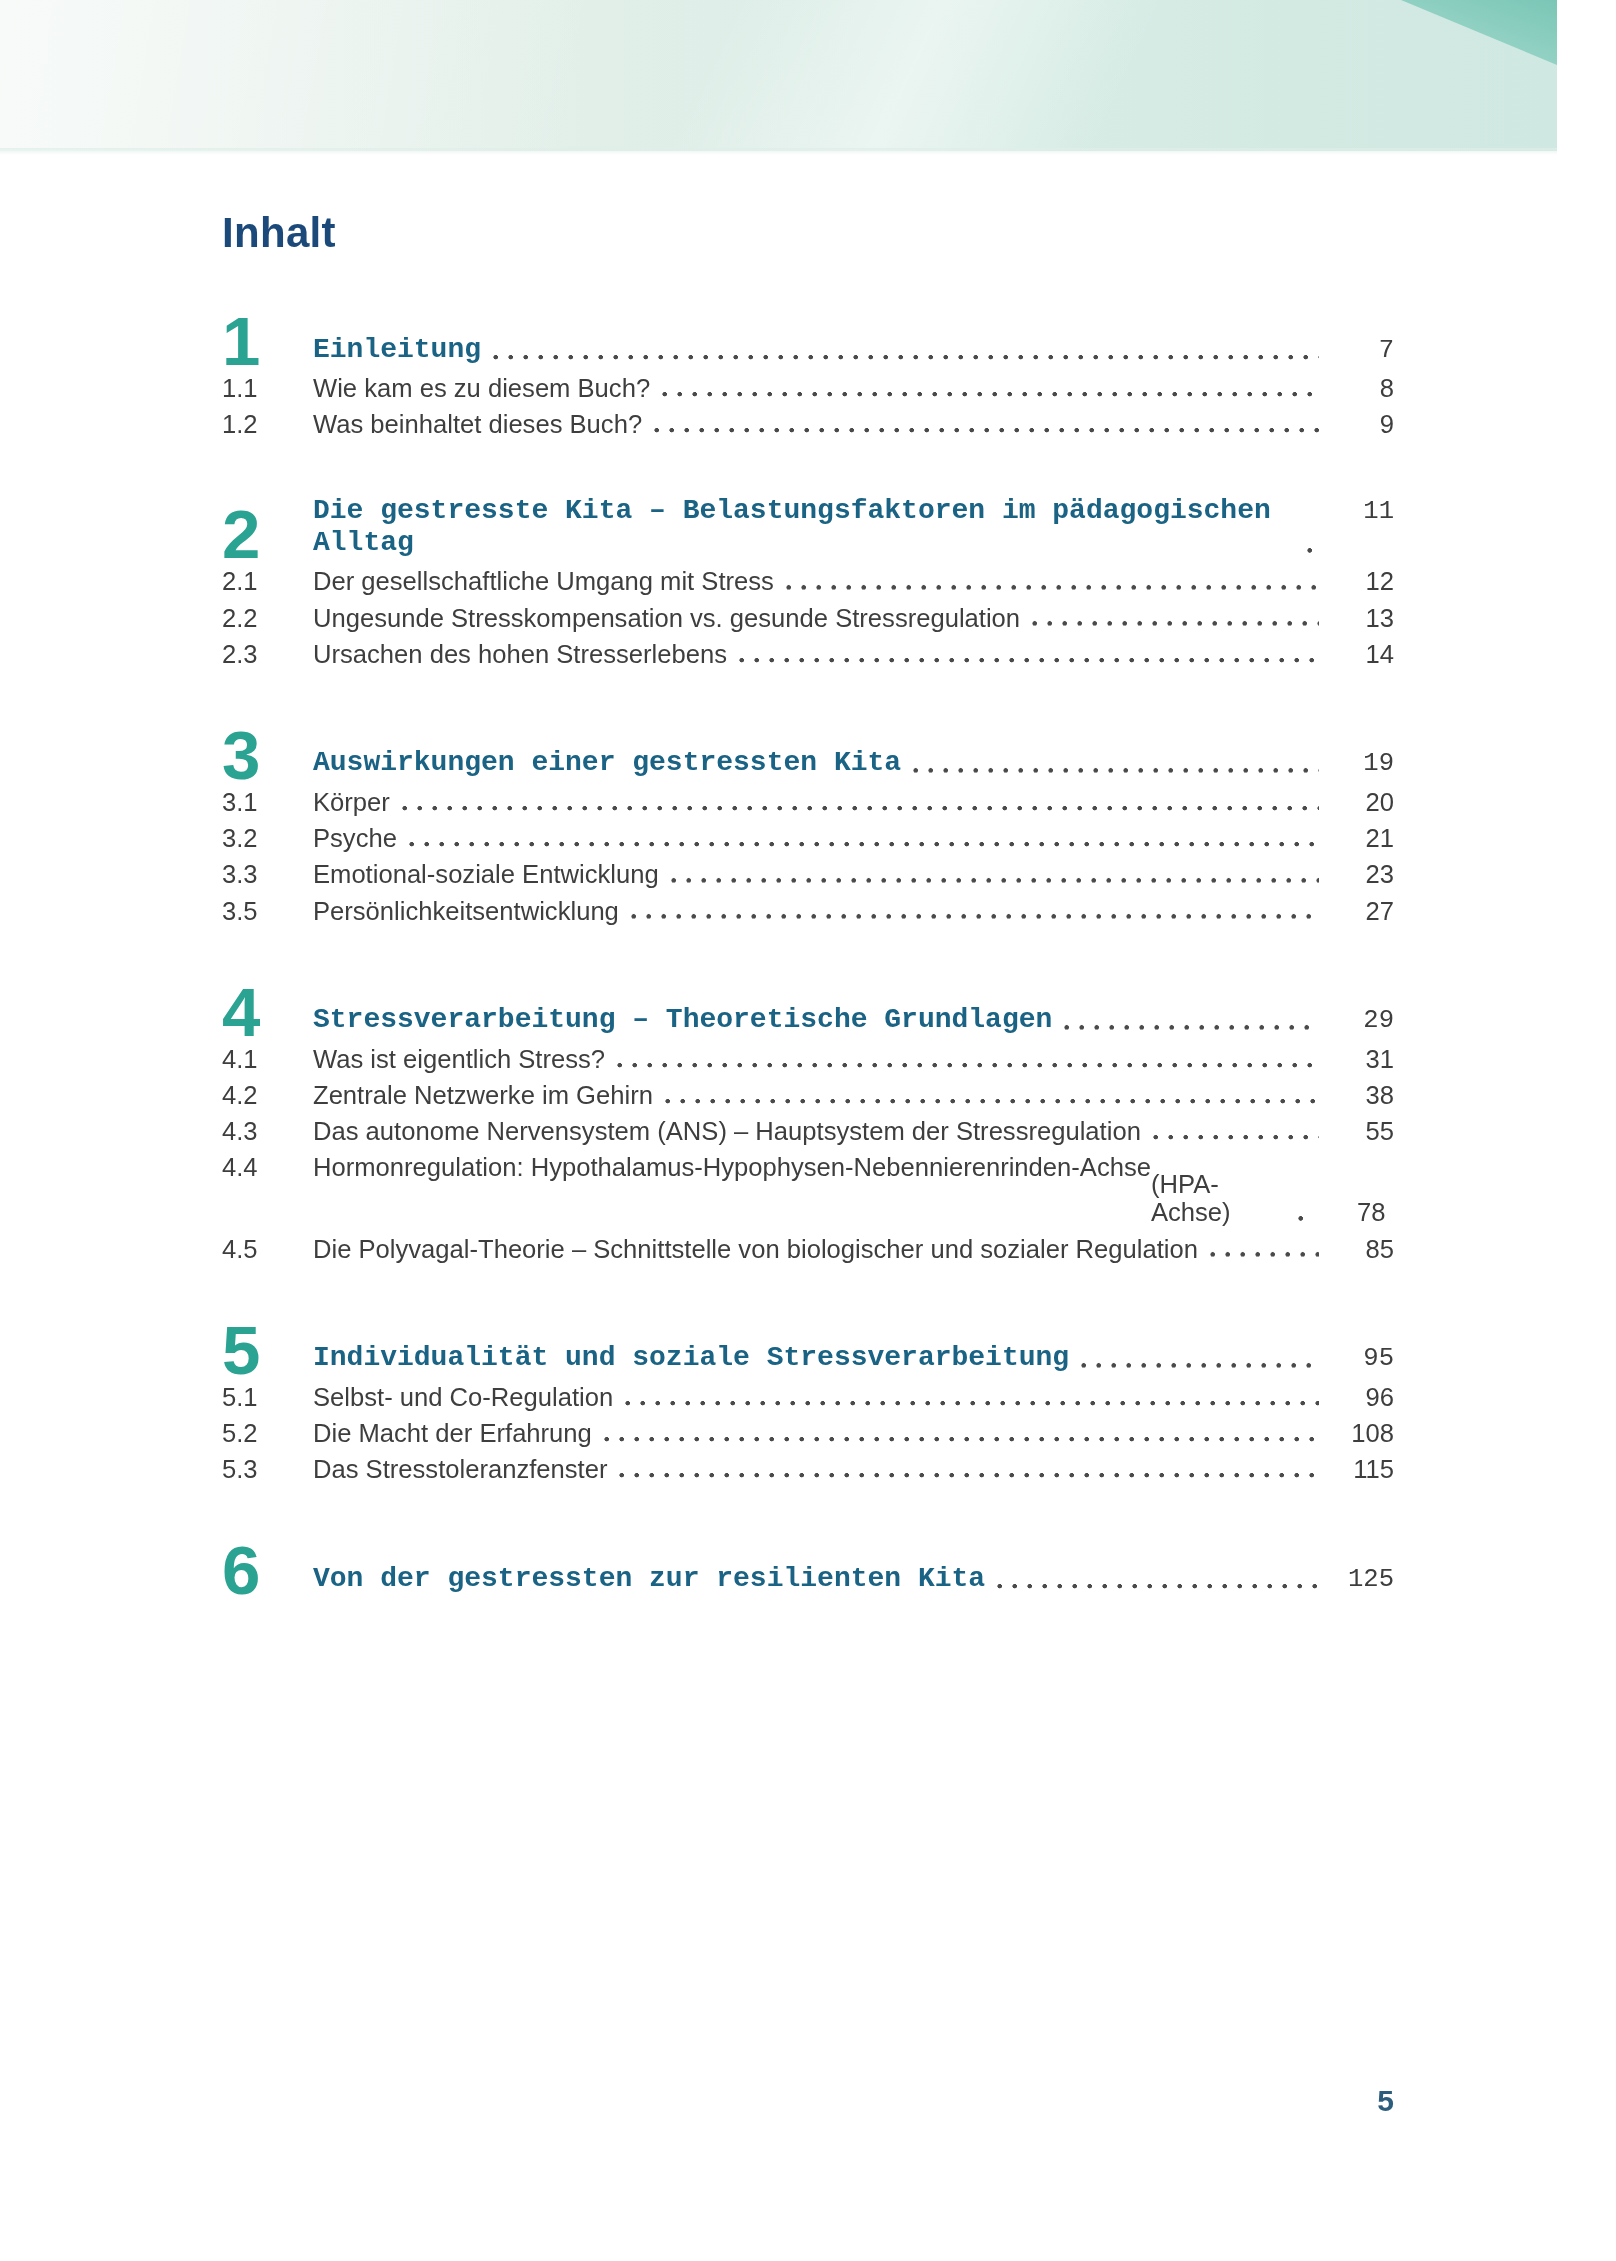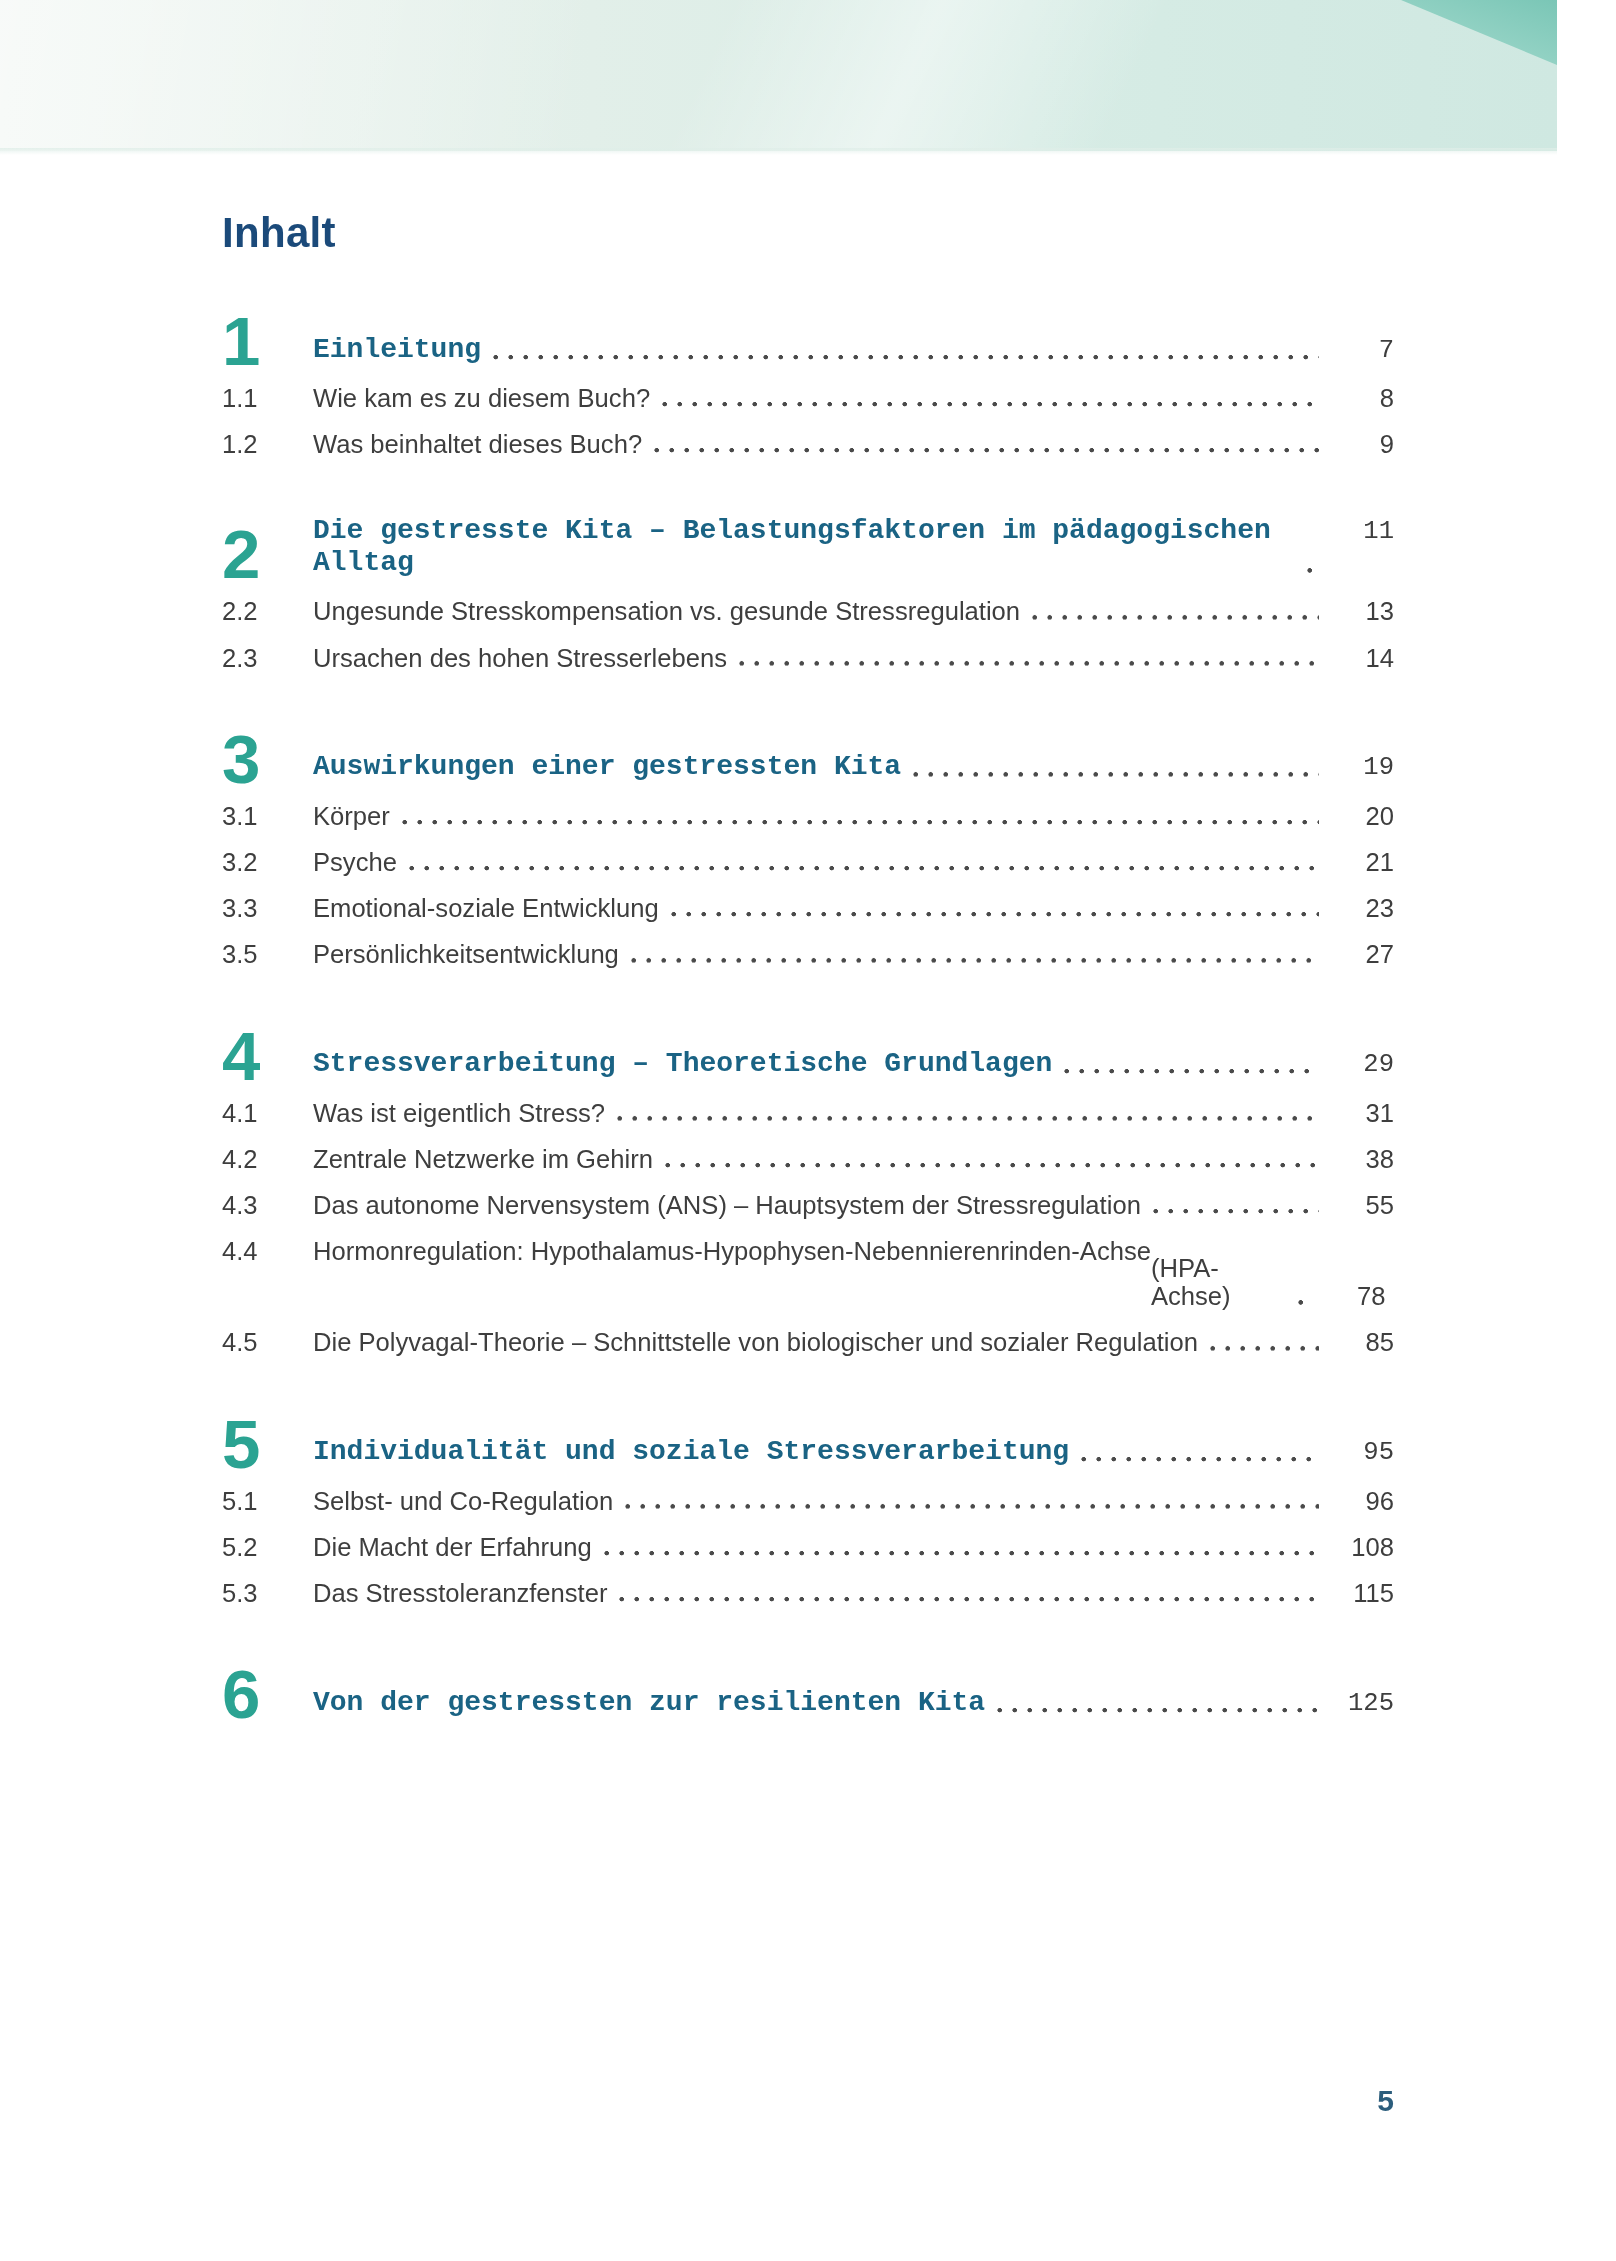--- a/index.html
+++ b/index.html
@@ -82,21 +82,21 @@
   .head-row .label {
     font-size: 28px;
     line-height: 1.12;
     font-weight: bold;
     color: #1a6384;
   }
 
   .row {
     display: flex;
     align-items: baseline;
-    margin-top: 18px;
+    margin-top: 8px;
     font-size: 25.6px;
     line-height: 1.1;
     color: #3e3e3e;
   }
   .row .num { flex: 0 0 91px; }
   .row .label { flex: 0 1 auto; }
 
   .dots {
     flex: 1 1 13.5px;
     align-self: flex-end;
@@ -166,20 +166,26 @@
         <section class="chapter">
           <div class="chapter-head">
             <div class="bignum">2</div>
             <div class="head-row">
               <span class="label">Die gestresste Kita – Belastungsfaktoren im pädagogischen Alltag</span>
               <span class="dots"></span>
               <span class="page-num">11</span>
             </div>
           </div>
           <div class="row">
+            <span class="num">2.1</span>
+            <span class="label">Der gesellschaftliche Umgang mit Stress</span>
+            <span class="dots"></span>
+            <span class="page-num">12</span>
+          </div>
+          <div class="row">
             <span class="num">2.2</span>
             <span class="label">Ungesunde Stresskompensation vs. gesunde Stressregulation</span>
             <span class="dots"></span>
             <span class="page-num">13</span>
           </div>
           <div class="row">
             <span class="num">2.3</span>
             <span class="label">Ursachen des hohen Stresserlebens</span>
             <span class="dots"></span>
             <span class="page-num">14</span>

